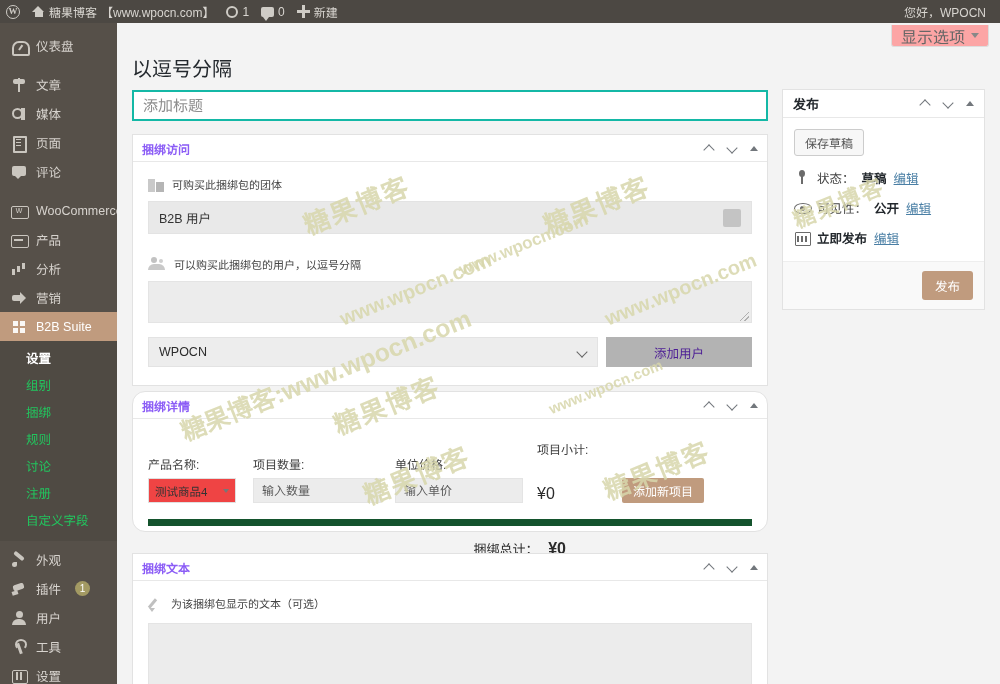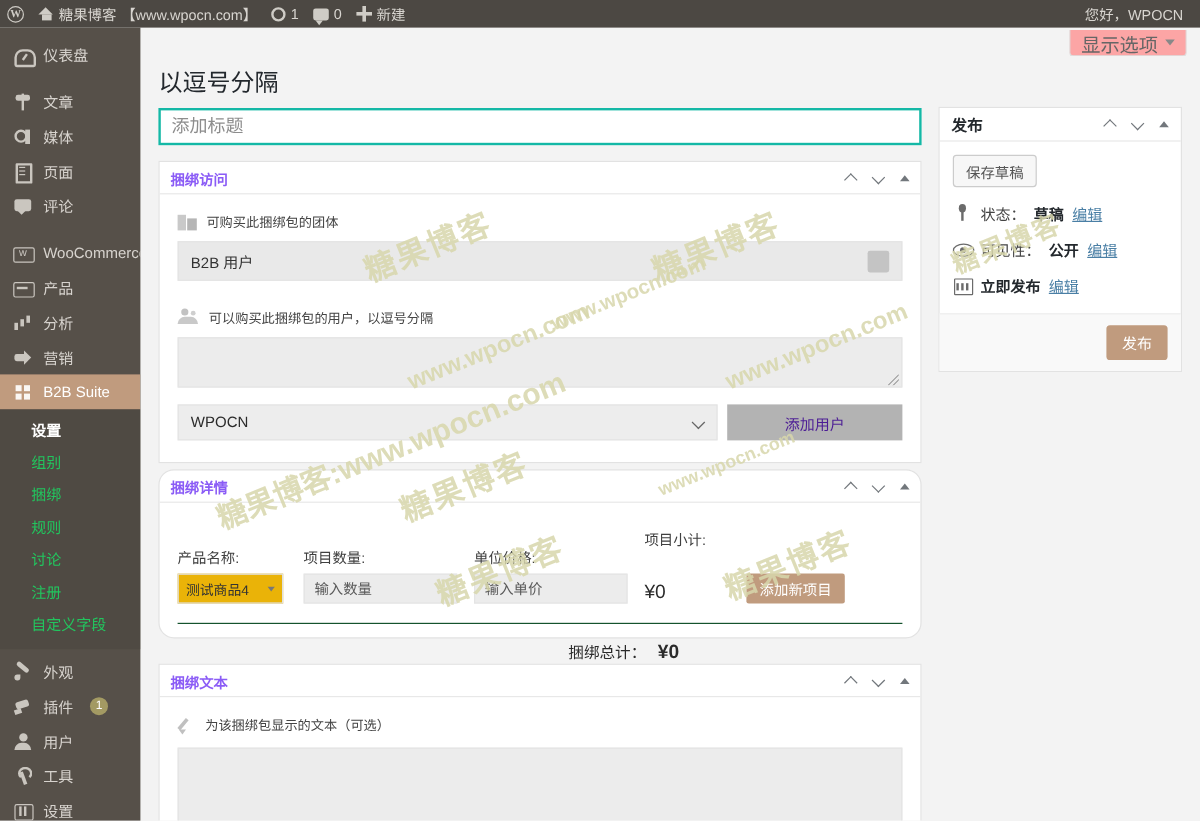--- a/index.html
+++ b/index.html
@@ -218,39 +218,39 @@
   .btn-grey {
     width: 146px; height: 30px; background: #b3b3b3; color: #4c1d95;
     border: none; font-size: 12.5px; font-family: inherit; cursor: pointer;
   }
 
   
   .details-grid { display: flex; align-items: flex-end; gap: 0; padding-bottom: 16px; }
   .dcol { display: flex; flex-direction: column; gap: 6px; }
   .dcol .lbl { font-size: 12px; color: #404040; }
   .mini-select {
-    width: 88px; height: 25px; background: #eab308; border: 1px solid #e0e0e0;
+    width: 88px; height: 25px; background: #ef4444; border: 1px solid #e0e0e0;
     display: flex; align-items: center; padding: 0 6px; font-size: 11.5px; color: #333;
   }
   .mini-select .caret2 {
     margin-left: auto; width:0;height:0;border-left:3.5px solid transparent;
     border-right:3.5px solid transparent;border-top:4px solid #777;
   }
   .txt-input {
     width: 128px; height: 25px; background: #ececec; border: 1px solid #e4e4e4;
     font-size: 12px; color: #6a6a6a; padding: 0 8px; font-family: inherit; outline: none;
   }
   .txt-input::placeholder { color: #5a5a5a; }
   .subtotal { font-size: 16px; color: #2b2b2b; }
   .btn-tan {
     background: #c09b7e; color: #fff; border: none; height: 25px; padding: 0 11px;
     font-size: 12px; font-family: inherit; cursor: pointer; border-radius: 2px; margin-top: 29px;
   }
   .details-total {
-    border-top: 1px solid #14532d; padding-top: 13px; text-align: right;
+    border-top: 7px solid #14532d; padding-top: 13px; text-align: right;
     padding-right: 186px; font-size: 13px; color: #2b2b2b;
   }
   .details-total b { font-size: 16px; margin-left: 6px; }
   .big-textarea {
     height: 86px; background: #ececec; border: 1px solid #e4e4e4; position: relative;
   }
 
   
   .pub-head {
     height: 28px; display: flex; align-items: center; padding: 0 10px;

